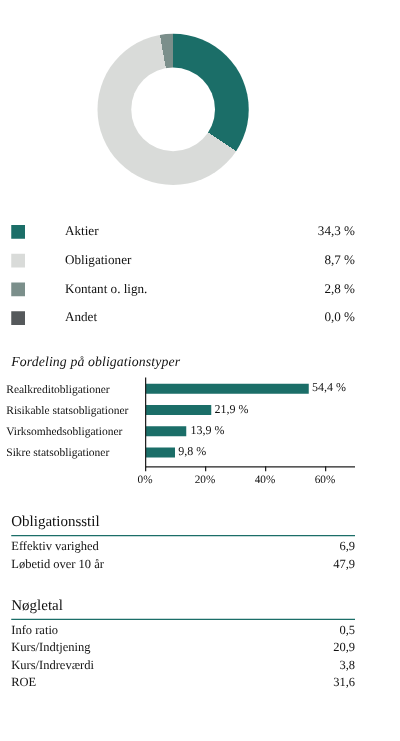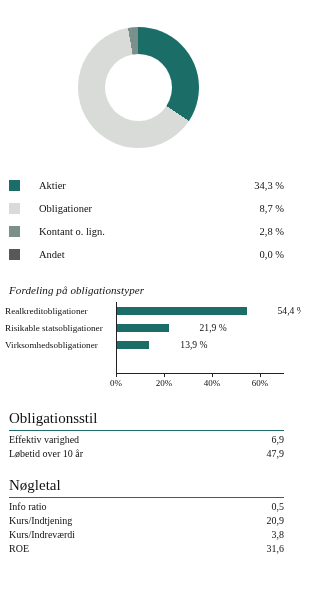--- a/index.html
+++ b/index.html
@@ -56,21 +56,21 @@
     height: 20px;
     margin-bottom: 3px;
   }
   .legend-swatch {
     width: 11px;
     height: 11px;
     flex: 0 0 11px;
   }
   .legend-label {
     font-size: 10.5px;
-    margin-left: 19px;
+    margin-left: 32px;
     flex: 1 1 auto;
     white-space: nowrap;
   }
   .legend-value {
     font-size: 10.5px;
     text-align: right;
     white-space: nowrap;
     font-family: Liberation Serif, serif;
   }
 
@@ -110,21 +110,20 @@
     text-align: left;
     font-size: 9.2px;
     white-space: nowrap;
   }
   .bar-track {
     position: absolute;
     left: 116px;
     height: 17px;
     display: flex;
     align-items: center;
-    gap: 28px;
   }
   .bar-fill {
     height: 8px;
     background: #1b6e68;
   }
   .bar-val {
     font-size: 9.6px;
     margin-left: 3px;
     white-space: nowrap;
   }
@@ -155,21 +154,21 @@
     position: absolute;
     top: 76px;
     font-size: 9px;
     transform: translateX(-50%);
     white-space: nowrap;
   }
 
   
   .table-block { position: absolute; left: 9px; width: 275px; }
   .table-title {
-    font-size: 15px;
+    font-size: 12px;
     font-weight: normal;
     margin: 0 0 3px 0;
     white-space: nowrap;
   }
   .table-rule {
     height: 1px;
     background: #1b6e68;
     margin-bottom: 1px;
   }
   .table-row {
@@ -238,20 +237,27 @@
     </div>
 
     <div class="bar-row">
       <span class="bar-cat">Virksomhedsobligationer</span>
       <span class="bar-track">
         <span class="bar-fill" style="width: 33.36px; background: rgb(27, 110, 104);"></span>
         <span class="bar-val">13,9 %</span>
       </span>
     </div>
 
+    <div class="bar-row">
+      <span class="bar-cat">Sikre statsobligationer</span>
+      <span class="bar-track">
+        <span class="bar-fill" style="width: 23.52px; background: rgb(27, 110, 104);"></span>
+        <span class="bar-val">9,8 %</span>
+      </span>
+    </div>
 
   </div>
 
   <div class="axis-line"></div>
   <div class="axis-bottom"></div>
   <div id="xticks">
       <div class="tick" style="left: 116px;"></div>
       <div class="tick-label" style="left: 116px;">0%</div>
       <div class="tick" style="left: 164px;"></div>
       <div class="tick-label" style="left: 164px;">20%</div>

